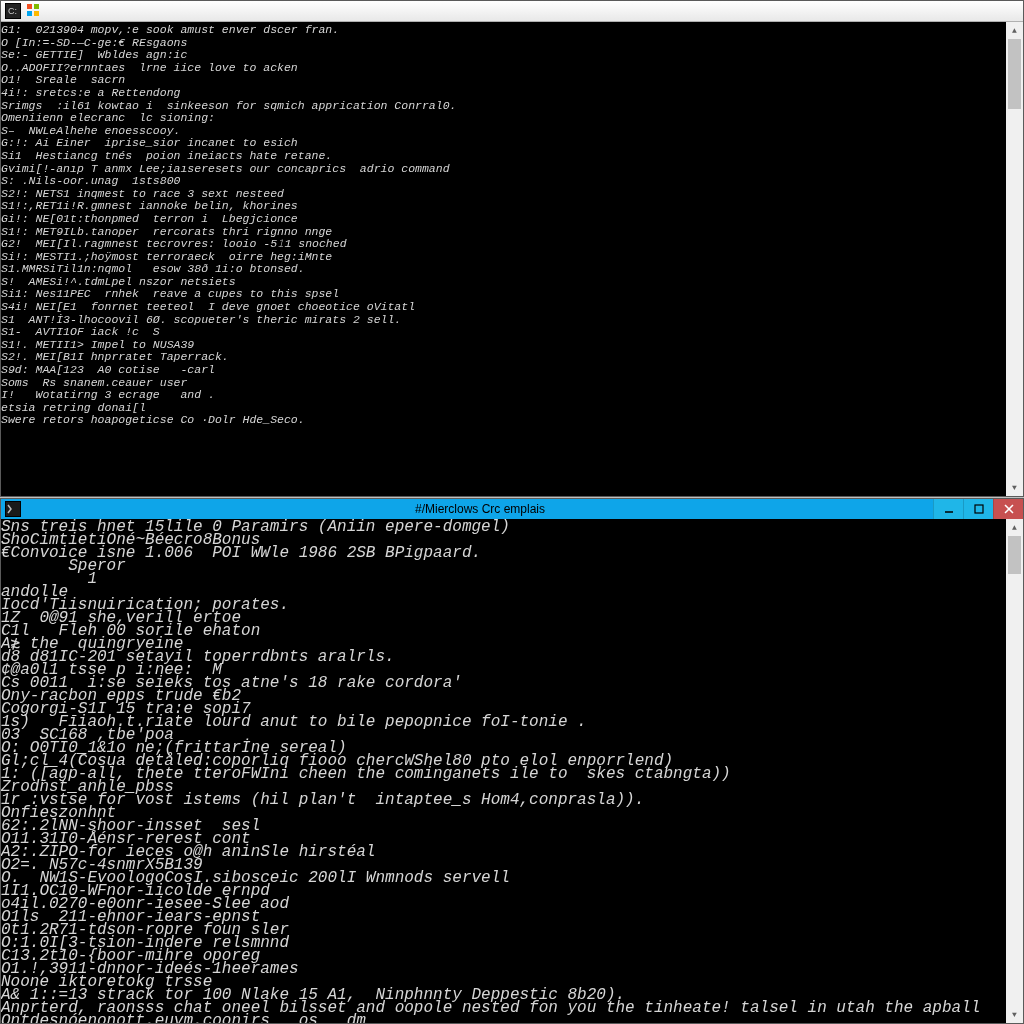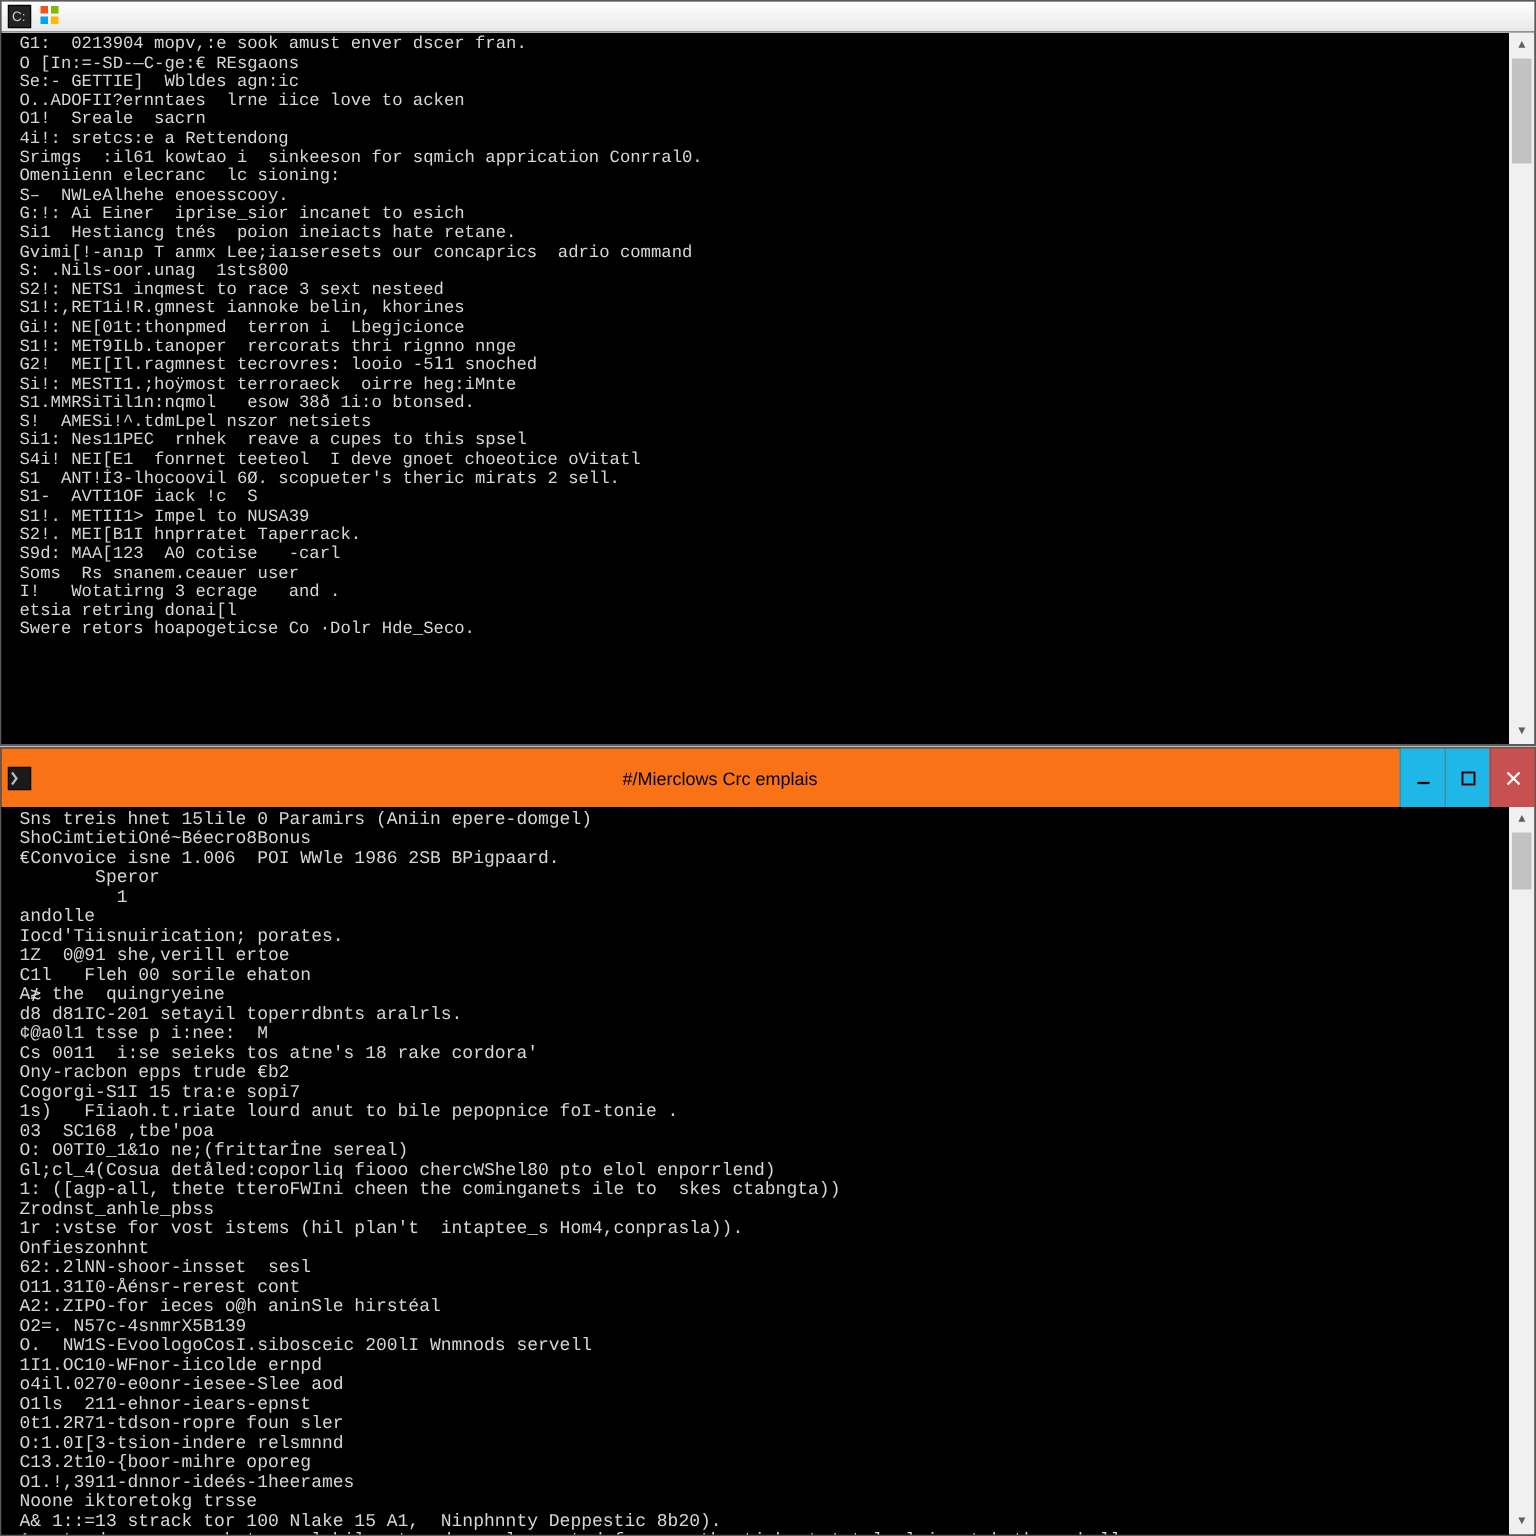--- a/index.html
+++ b/index.html
@@ -36,23 +36,23 @@
     font-family: 'Segoe UI', Tahoma, sans-serif;
     font-size: 11px;
     user-select: none;
   }
   .titlebar-top {
     background: linear-gradient(to bottom, #ffffff, #e8e8e8);
     color: #000;
     border-bottom: 1px solid #b0b0b0;
   }
   .titlebar-bottom {
-    background: #f97316;
+    background: #0ea5e9;
     color: #000;
-    height: 39px;
+    height: 20px;
     font-size: 12px;
   }
   .titlebar .app-icon {
     width: 16px;
     height: 16px;
     margin: 0 4px;
     flex-shrink: 0;
   }
   .titlebar .title-text {
     flex: 1;
@@ -100,29 +100,30 @@
   .console-body {
     position: relative;
     flex: 1;
     background: #000;
     overflow: hidden;
   }
   .console-content {
     position: absolute;
     inset: 0;
     right: 17px;
-    padding: 2px 4px 2px 12px;
+    padding: 2px 4px 2px 0;
     color: #d6d6d6;
     font-size: 11.5px;
     line-height: 12.6px;
     white-space: pre;
     overflow: hidden;
+    font-style: italic;
   }
   .window-bottom .console-content {
-    font-size: 12px;
+    font-size: 16px;
     line-height: 13px;
   }
   .scrollbar {
     position: absolute;
     top: 0;
     right: 0;
     bottom: 0;
     width: 17px;
     background: #f0f0f0;
     display: flex;

